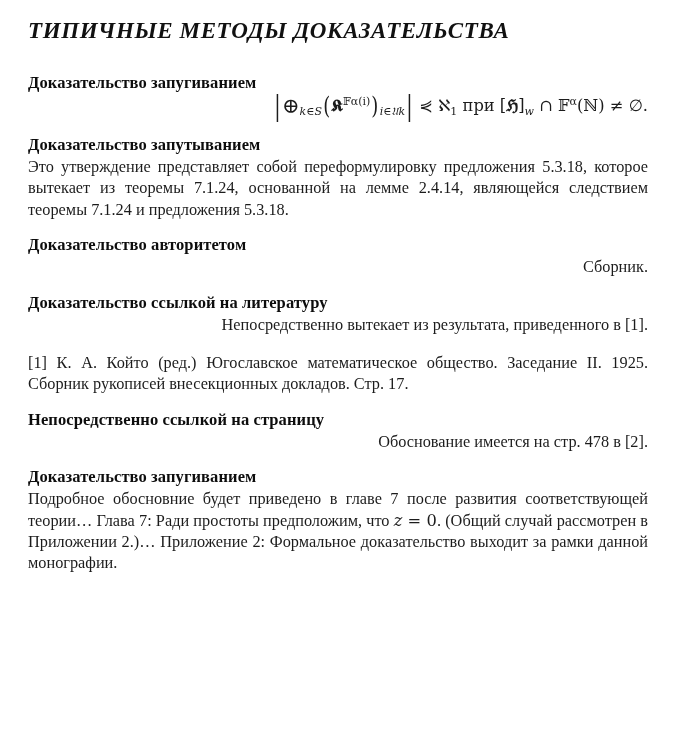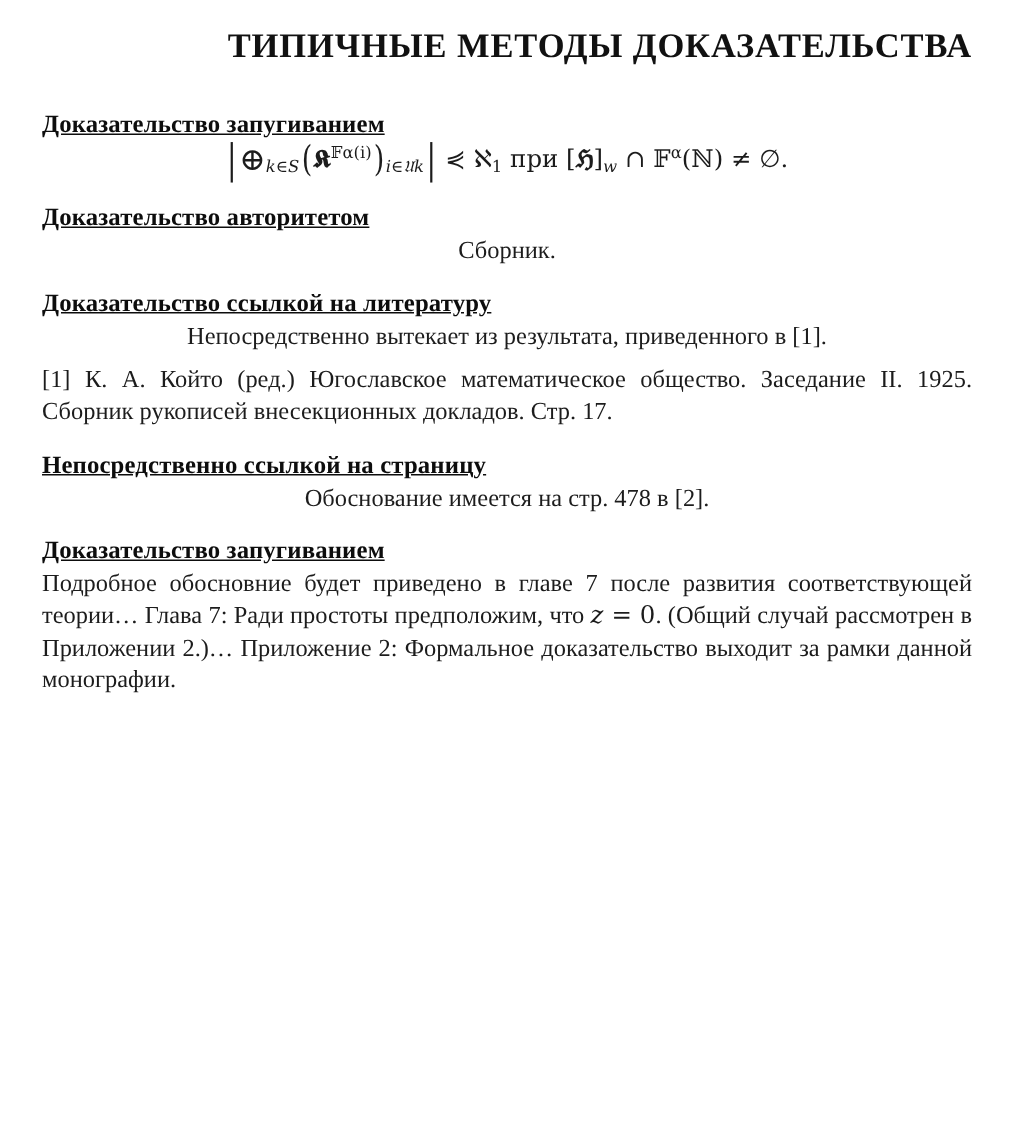--- a/index.html
+++ b/index.html
@@ -20,69 +20,69 @@
   .page {
     position: relative;
     width: 676px;
     height: 750px;
     background: #ffffff;
     box-sizing: border-box;
     padding: 0 28px;
   }
 
   .doc-title {
-    text-align: right;
+    text-align: left;
     font-family: "Liberation Serif", "DejaVu Serif", serif;
     font-size: 23px;
     font-weight: 700;
     letter-spacing: 0.6px;
     margin: 18px 0 0 0;
     padding: 0;
     line-height: 1.1;
     color: #111111;
     white-space: nowrap;
+    font-style: italic;
   }
 
   .sections {
     margin-top: 30px;
   }
 
   .section {
     margin-bottom: 15px;
   }
 
   .section-heading {
     font-family: "Liberation Serif", "DejaVu Serif", serif;
     font-weight: 700;
     font-size: 16.5px;
     line-height: 1.22;
     margin: 0 0 1px 0;
     color: #0d0d0d;
     letter-spacing: 0.1px;
-    text-decoration: underline;
   }
 
   .section-body {
     font-family: "Liberation Serif", "DejaVu Serif", serif;
     font-size: 16.3px;
     line-height: 1.31;
     margin: 0;
     text-align: justify;
     text-justify: inter-word;
     color: #1c1c1c;
     hyphens: manual;
   }
 
   .section-body + .section-body {
-    margin-top: 7px;
+    margin-top: 17px;
   }
 
   
   .no-justify {
-    text-align: center;
+    text-align: right;
   }
 
   
   .formula-line {
     font-size: 16.3px;
     line-height: 1.45;
     white-space: nowrap;
   }
 
   .math {
@@ -154,20 +154,24 @@
           <span>при</span>
           <span>[</span><span class="frak">ℌ</span><span>]</span><span class="sub">w</span>
           <span>∩</span>
           <span class="bb">𝔽</span><span class="sup">α</span><span>(</span><span class="bb">ℕ</span><span>)</span>
           <span>≠</span>
           <span>∅</span><span>.</span>
         </span>
       </div>
     </div>
 
+    <div class="section">
+      <div class="section-heading">Доказательство запутыванием</div>
+      <p class="section-body">Это утверждение представляет собой переформулировку предложения 5.3.18, которое вытекает из теоремы 7.1.24, основанной на лемме 2.4.14, являющейся следствием теоремы 7.1.24 и предложения 5.3.18.</p>
+    </div>
 
     <div class="section">
       <div class="section-heading">Доказательство авторитетом</div>
       <p class="section-body no-justify">Сборник.</p>
     </div>
 
     <div class="section">
       <div class="section-heading">Доказательство ссылкой на литературу</div>
       <p class="section-body no-justify">Непосредственно вытекает из результата, приведенного в [1].</p>
       <p class="section-body">[1] К. А. Който (ред.) Югославское математическое общество. Заседание II. 1925. Сборник рукописей внесекционных докладов. Стр. 17.</p>

